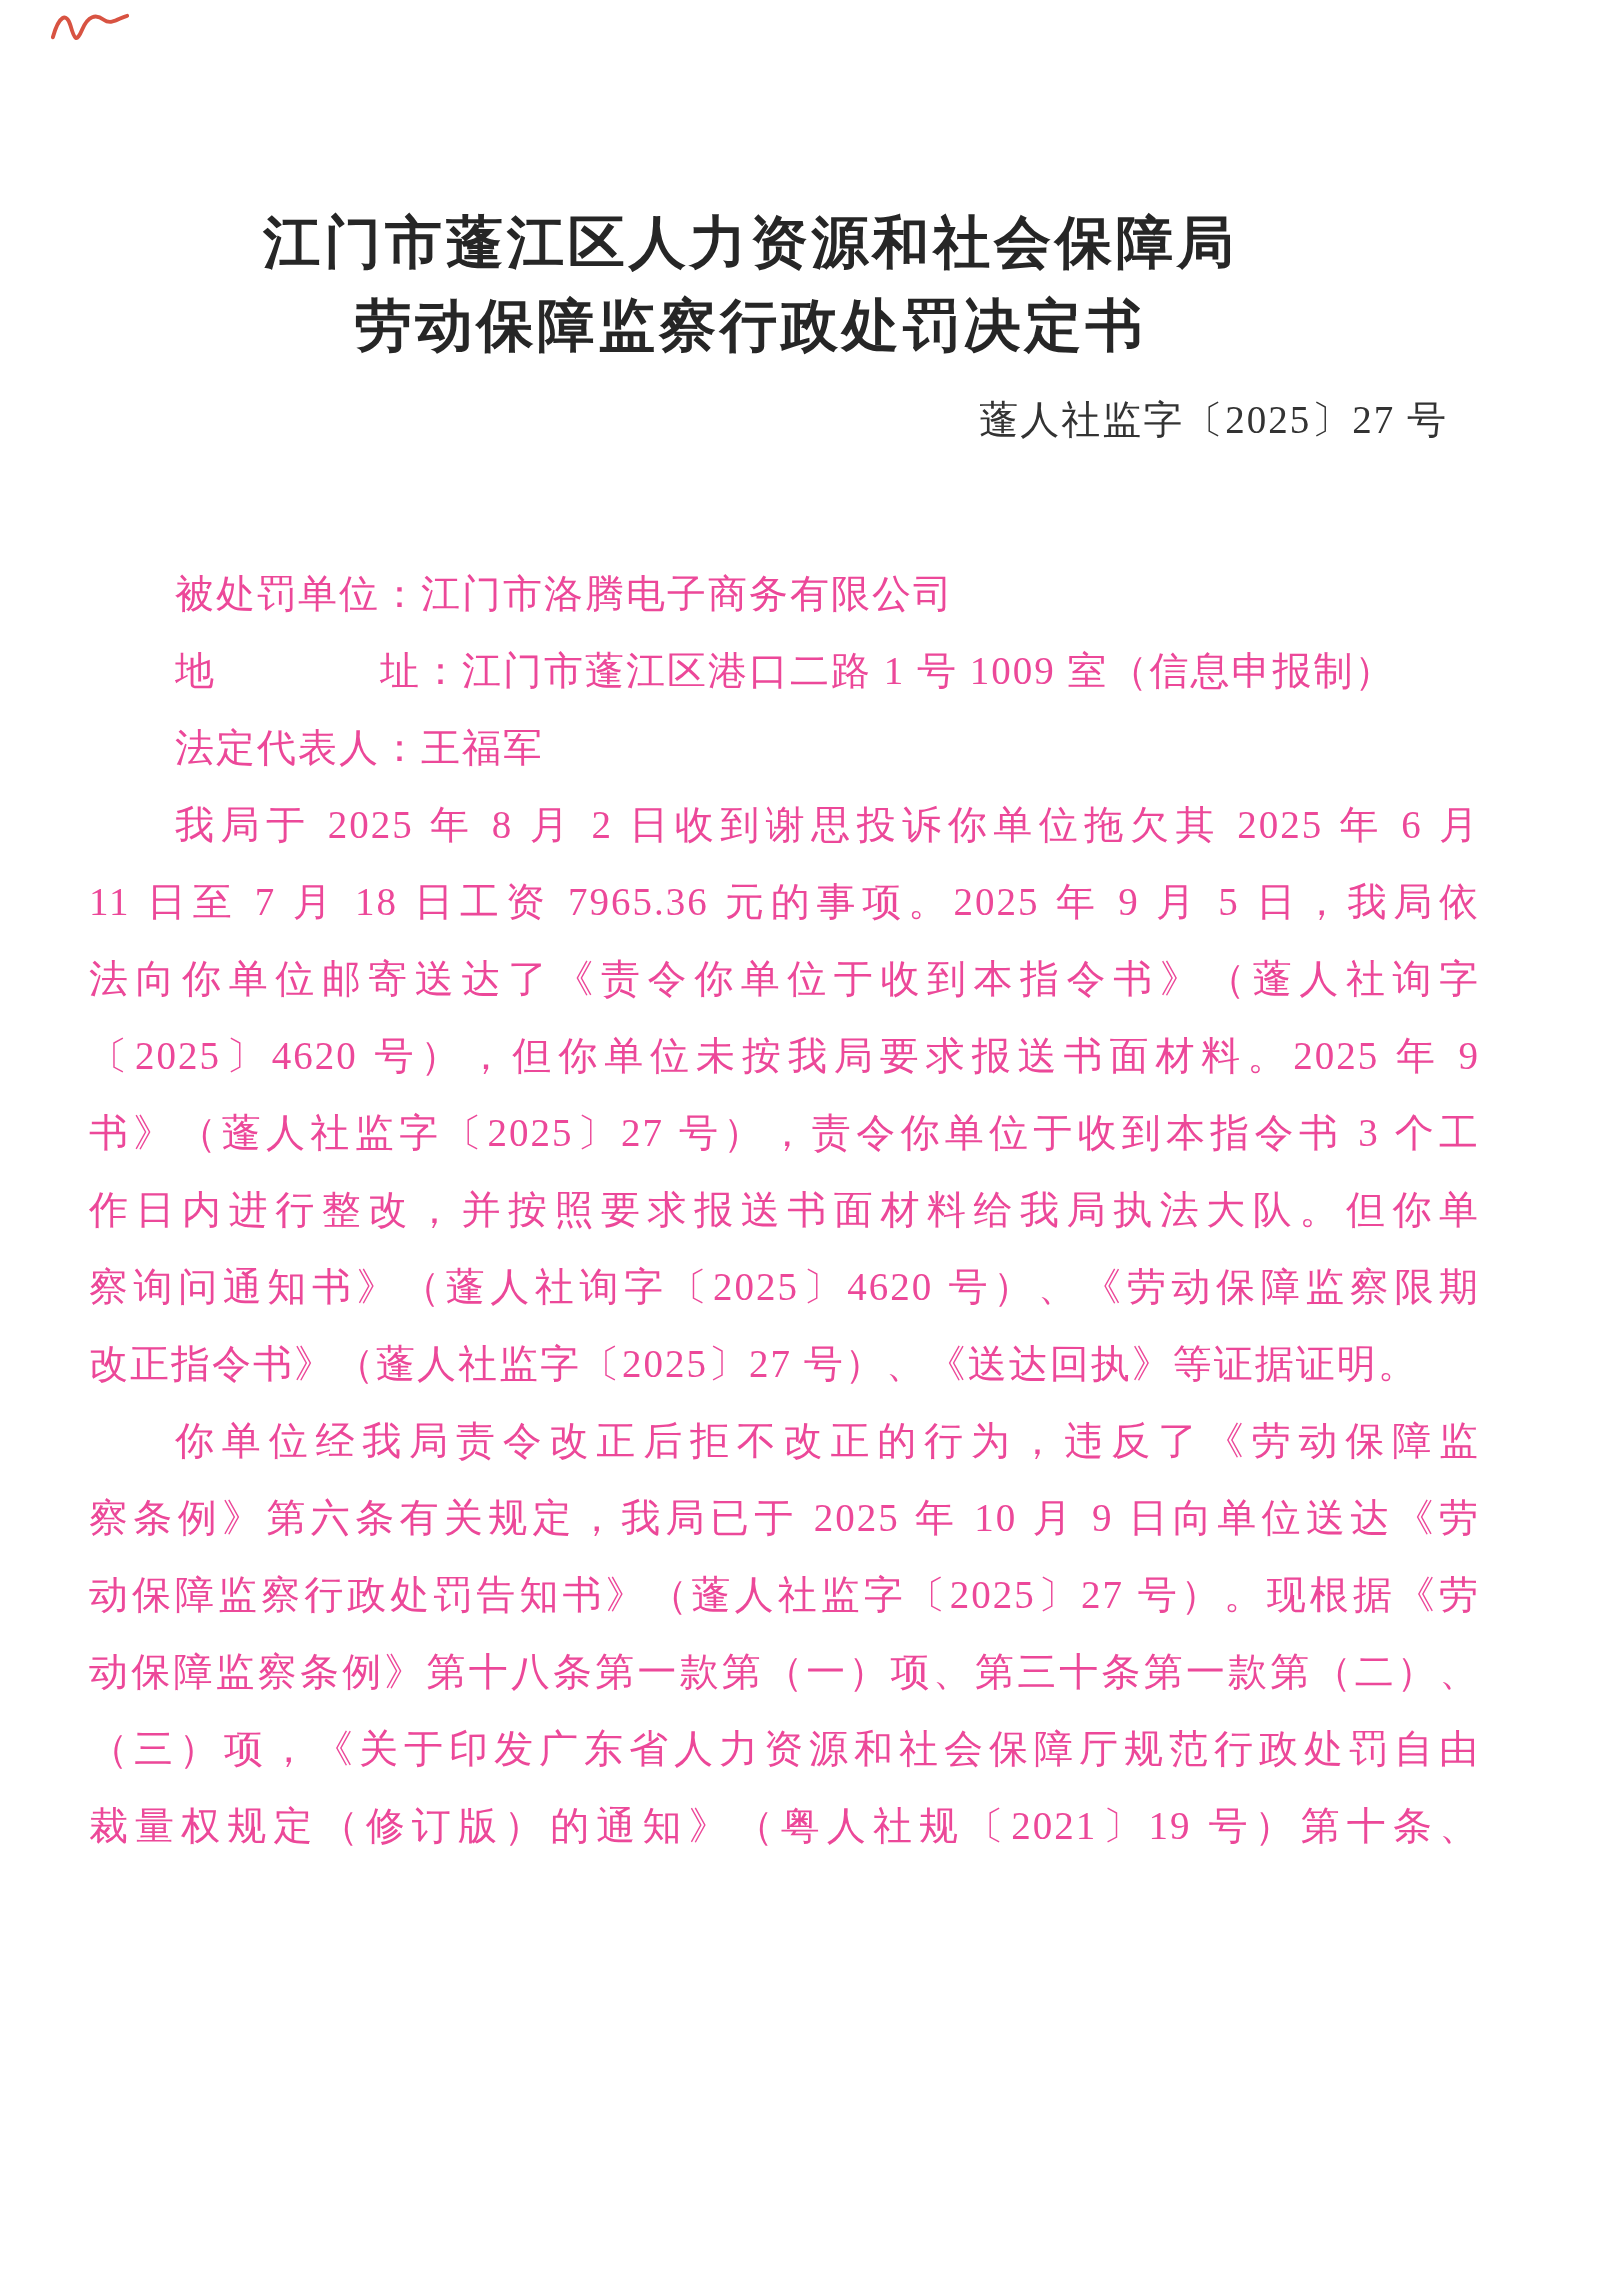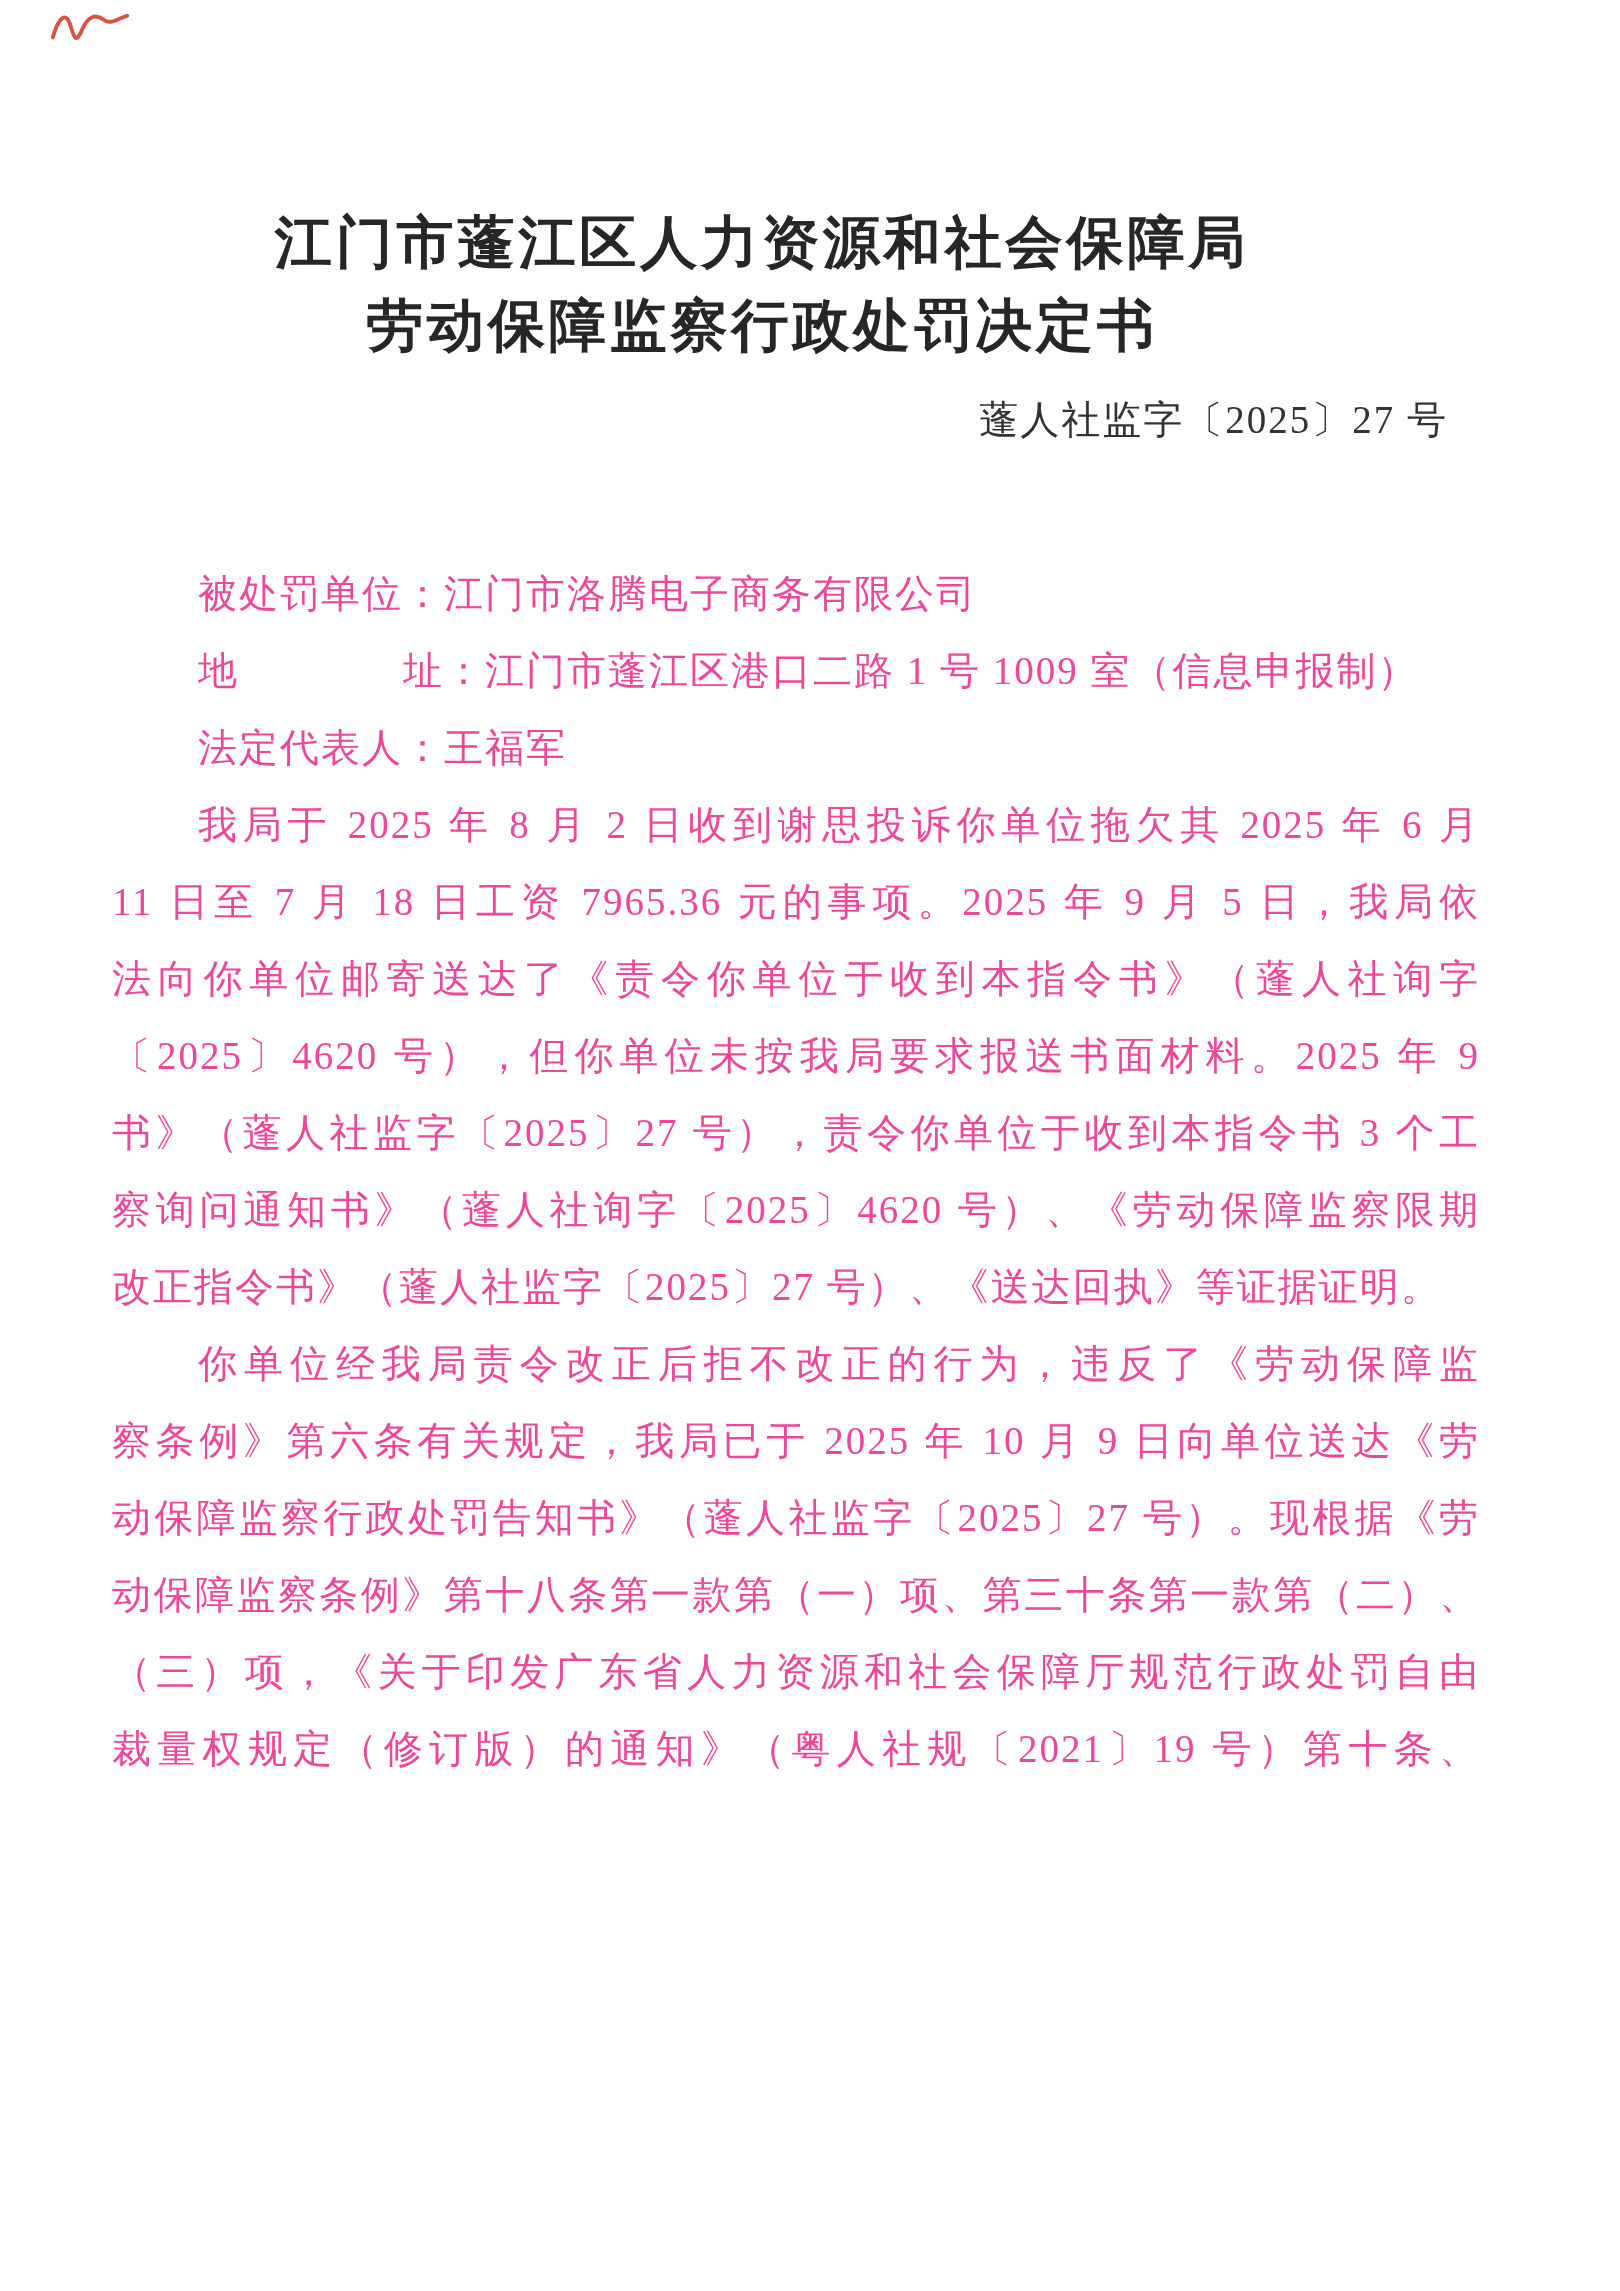--- a/index.html
+++ b/index.html
@@ -18,21 +18,21 @@
   }
   .red-mark {
     position: absolute;
     left: 47px;
     top: 3.9px;
     width: 88px;
     height: 49px;
   }
   .content {
     position: relative;
-    padding-left: 112px;
+    padding-left: 89px;
     padding-right: 140px;
   }
   .title-block {
     margin: 0 auto;
     padding-top: 201px;
     text-align: center;
     transform: translateX(-34px);
     font-family: "Liberation Sans", "DejaVu Sans", sans-serif;
     font-weight: 700;
     font-size: 57px;
@@ -89,20 +89,21 @@
     <div class="body-text">
       <div class="line indent">被处罚单位：江门市洛腾电子商务有限公司</div>
       <div class="line indent">地　　　　址：江门市蓬江区港口二路 1 号 1009 室（信息申报制）</div>
       <div class="line indent">法定代表人：王福军</div>
 
       <div class="line indent just">我局于 2025 年 8 月 2 日收到谢思投诉你单位拖欠其 2025 年 6 月</div>
       <div class="line just">11 日至 7 月 18 日工资 7965.36 元的事项。2025 年 9 月 5 日，我局依</div>
       <div class="line just">法向你单位邮寄送达了《责令你单位于收到本指令书》（蓬人社询字</div>
       <div class="line just">〔2025〕4620 号），但你单位未按我局要求报送书面材料。2025 年 9</div>
       <div class="line just">书》（蓬人社监字〔2025〕27 号），责令你单位于收到本指令书 3 个工</div>
+      <div class="line just">作日内进行整改，并按照要求报送书面材料给我局执法大队。但你单</div>
       <div class="line just">察询问通知书》（蓬人社询字〔2025〕4620 号）、《劳动保障监察限期</div>
       <div class="line">改正指令书》（蓬人社监字〔2025〕27 号）、《送达回执》等证据证明。</div>
 
       <div class="line indent just">你单位经我局责令改正后拒不改正的行为，违反了《劳动保障监</div>
       <div class="line just">察条例》第六条有关规定，我局已于 2025 年 10 月 9 日向单位送达《劳</div>
       <div class="line just">动保障监察行政处罚告知书》（蓬人社监字〔2025〕27 号）。现根据《劳</div>
       <div class="line just">动保障监察条例》第十八条第一款第（一）项、第三十条第一款第（二）、</div>
       <div class="line just">（三）项，《关于印发广东省人力资源和社会保障厅规范行政处罚自由</div>
       <div class="line just">裁量权规定（修订版）的通知》（粤人社规〔2021〕19 号）第十条、</div>
     </div>

